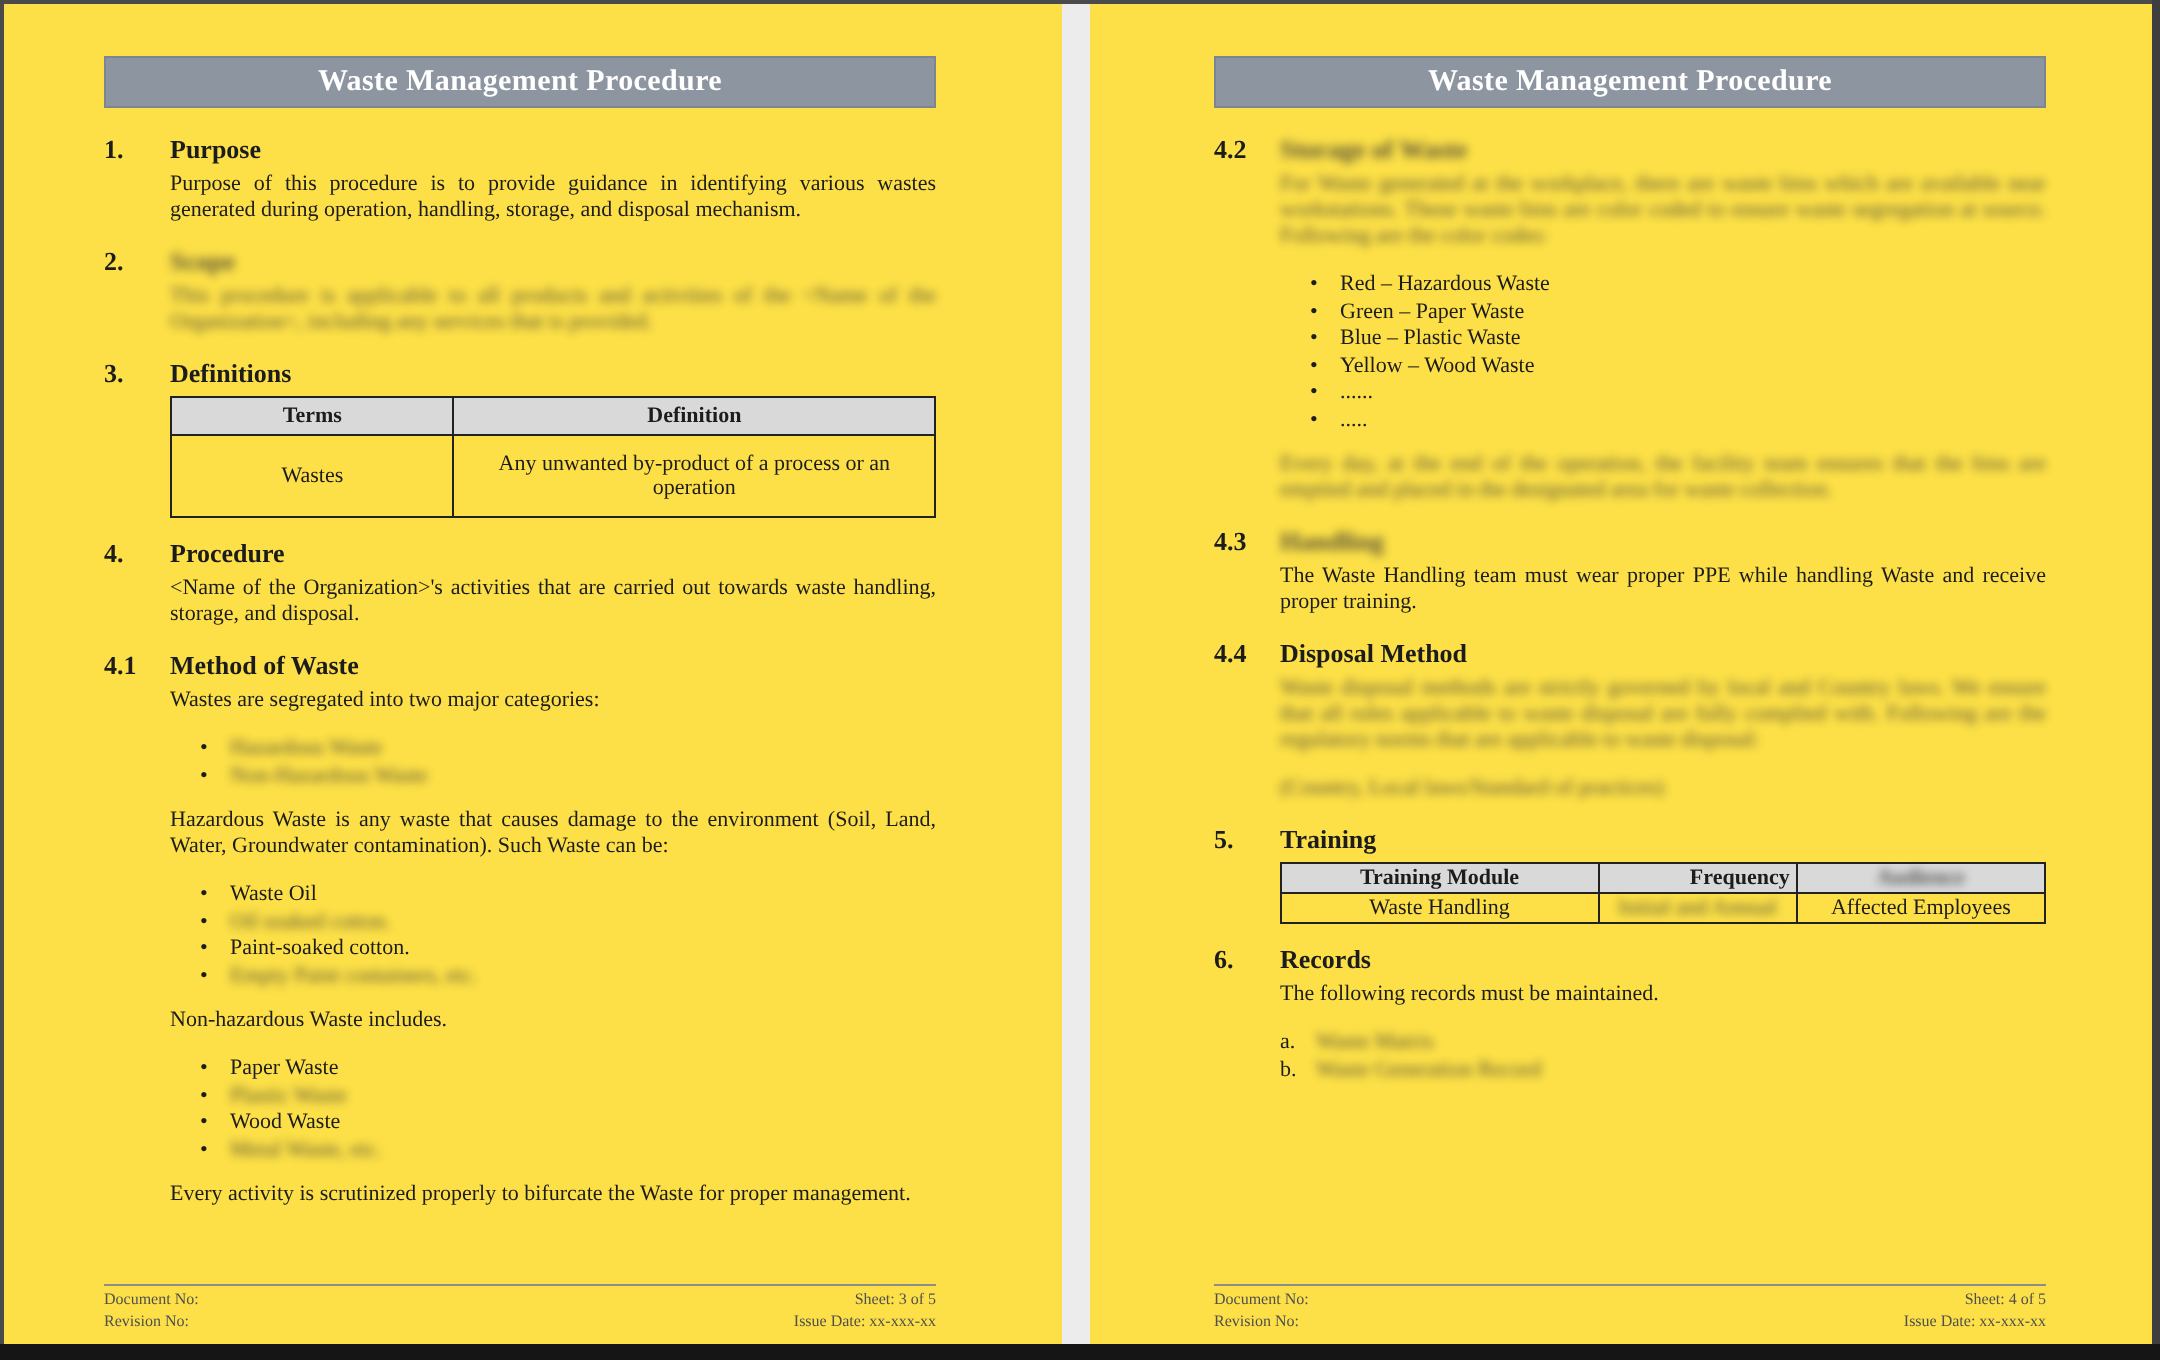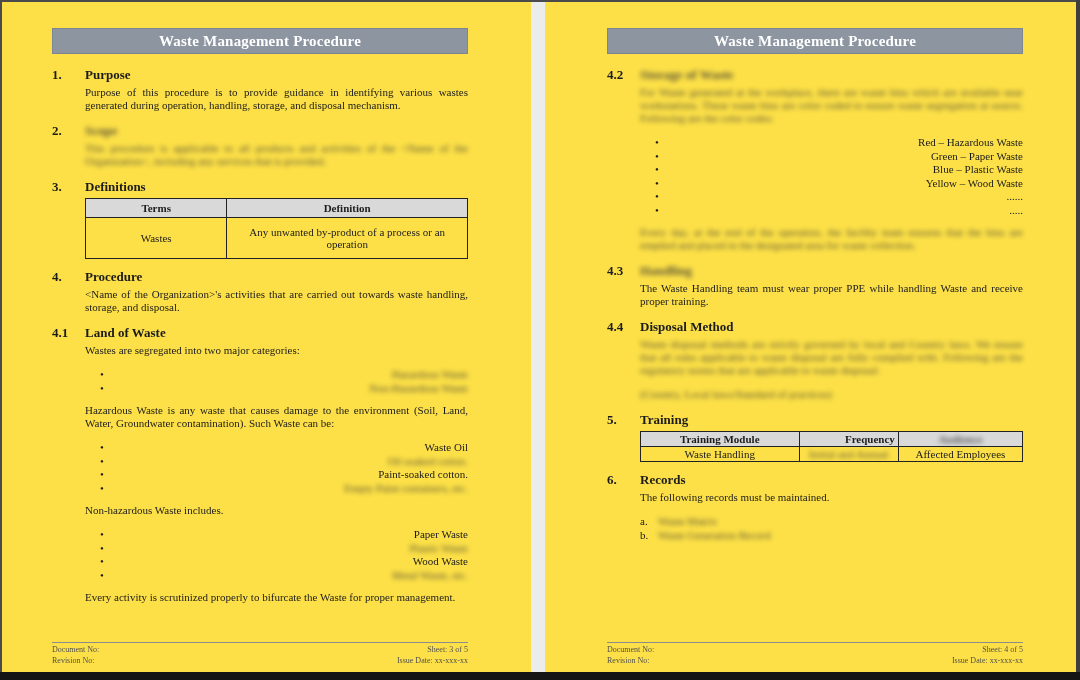--- a/index.html
+++ b/index.html
@@ -28,21 +28,21 @@
     margin-bottom:13px;
   }
 
   .sec { display:grid; grid-template-columns:33px 383px; }
   .num { font-weight:bold; font-size:13px; line-height:15px; }
   .h   { font-weight:bold; font-size:13px; line-height:15px; margin:0 0 4px 0; }
   p    { font-size:11px; line-height:13px; margin:0 0 11px 0; text-align:justify; }
   p.nj { text-align:left; }
 
   ul.bl-list { list-style:none; margin:0 0 9px 0; padding:0 0 0 30px; }
-  ul.bl-list li { position:relative; font-size:11px; line-height:13.5px;text-align:right; }
+  ul.bl-list li { position:relative; font-size:11px; line-height:13.5px; }
   ul.bl-list li::before { content:"\2022"; position:absolute; left:-15px; top:0; font-size:11px; }
 
   .alpha-row { font-size:11px; line-height:13.5px; }
   .amark { display:inline-block; width:18px; }
 
   table { border-collapse:collapse; width:100%; margin:0 0 10px 0; font-size:11px; }
   th, td { border:1px solid #222222; text-align:center; }
   th { background:#d9d9d9; font-weight:bold; }
   table.def-table th { padding:3px 4px; }
   table.def-table td { padding:8px 4px; }
@@ -118,21 +118,21 @@
         <div class="num">4.</div>
         <div>
           <div class="h">Procedure</div>
           <p>&lt;Name of the Organization&gt;'s activities that are carried out towards waste handling, storage, and disposal.</p>
         </div>
       </div>
 
       <div class="sec">
         <div class="num">4.1</div>
         <div>
-          <div class="h">Land of Waste</div>
+          <div class="h">Method of Waste</div>
           <p>Wastes are segregated into two major categories:</p>
           <ul class="bl-list">
             <li><span class="bl">Hazardous Waste</span></li>
             <li><span class="bl">Non-Hazardous Waste</span></li>
           </ul>
           <p>Hazardous Waste is any waste that causes damage to the environment (Soil, Land, Water, Groundwater contamination). Such Waste can be:</p>
           <ul class="bl-list">
             <li><span>Waste Oil</span></li>
             <li><span class="bl">Oil soaked cotton.</span></li>
             <li><span>Paint-soaked cotton.</span></li>

